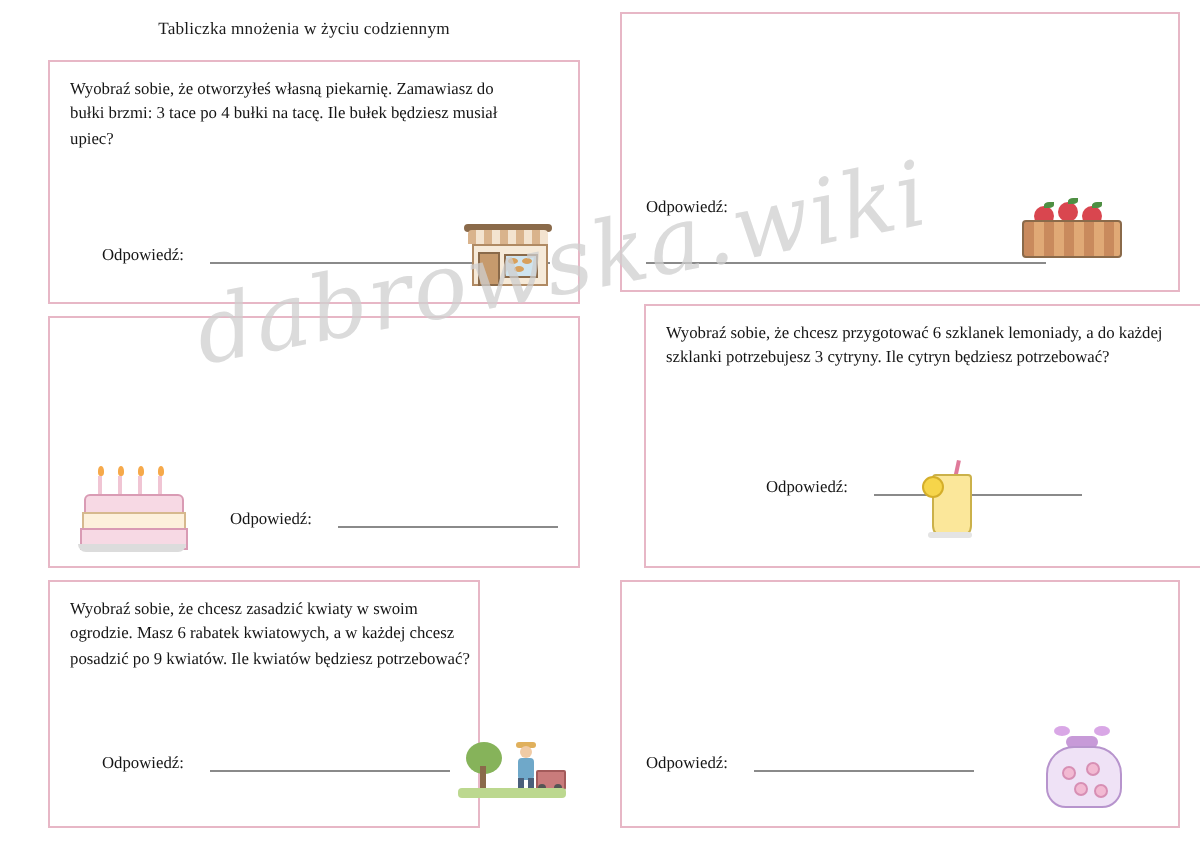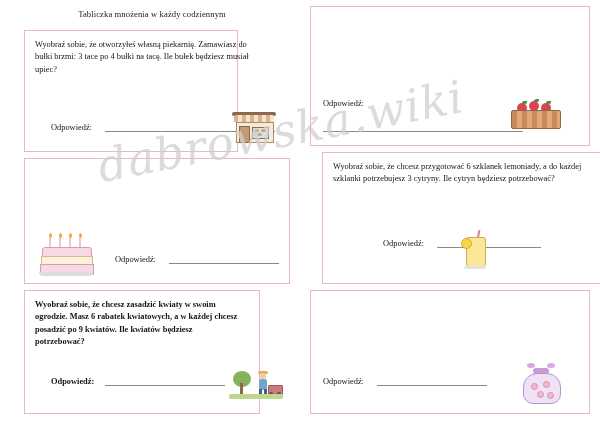--- a/index.html
+++ b/index.html
@@ -241,23 +241,23 @@
     border: 1px solid #d78fb4; border-radius: 50%;
   }
 </style>
 </head>
 <body>
 
 <div class="page">
 
   <div class="col col-left">
 
-    <div class="doc-title">Tabliczka mnożenia w każdy codziennym</div>
-
-    <div class="card" style="left:18px; top:30px; width:214px; height:122px;">
+    <div class="doc-title">Tabliczka mnożenia w życiu codziennym</div>
+
+    <div class="card" style="left:18px; top:30px; width:266px; height:122px;">
       <div class="card-inner">
         <div class="qtext" style="width:218px;">Wyobraź sobie, że otworzyłeś własną piekarnię. Zamawiasz do bułki brzmi: 3 tace po 4 bułki na tacę. Ile bułek będziesz musiał upiec?</div>
         <div class="answer" style="left:26px; top:92px;">Odpowiedź:</div>
         <div class="ansline" style="left:80px; top:100px; width:170px;"></div>
         <div class="art bakery" style="left:206px; top:78px;">
           <div class="roofline"></div>
           <div class="awning"></div>
           <div class="body"></div>
           <div class="door"></div>
           <div class="win"></div>
@@ -282,21 +282,21 @@
           <div class="flame" style="left:40px;"></div>
           <div class="candle" style="left:40px;"></div>
           <div class="top"></div>
           <div class="mid"></div>
           <div class="bot"></div>
           <div class="plate"></div>
         </div>
       </div>
     </div>
 
-    <div class="card" style="left:18px; top:290px; width:236px; height:124px;font-weight:bold;">
+    <div class="card" style="left:18px; top:290px; width:216px; height:124px;">
       <div class="card-inner">
         <div class="qtext" style="width:206px;">Wyobraź sobie, że chcesz zasadzić kwiaty w swoim ogrodzie. Masz 6 rabatek kwiatowych, a w każdej chcesz posadzić po 9 kwiatów. Ile kwiatów będziesz potrzebować?</div>
         <div class="answer" style="left:26px; top:86px;">Odpowiedź:</div>
         <div class="ansline" style="left:80px; top:94px; width:120px;"></div>
         <div class="art garden" style="left:204px; top:76px;">
           <div class="tree-top"></div>
           <div class="tree-trunk"></div>
           <div class="person-hat"></div>
           <div class="person-head"></div>
           <div class="person-body"></div>

